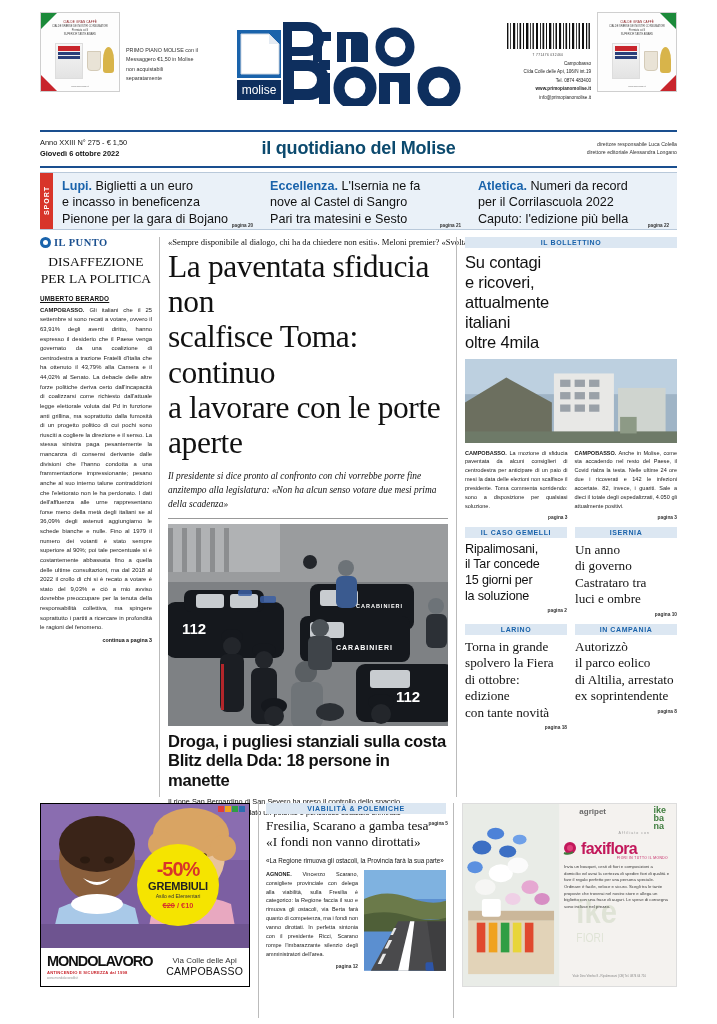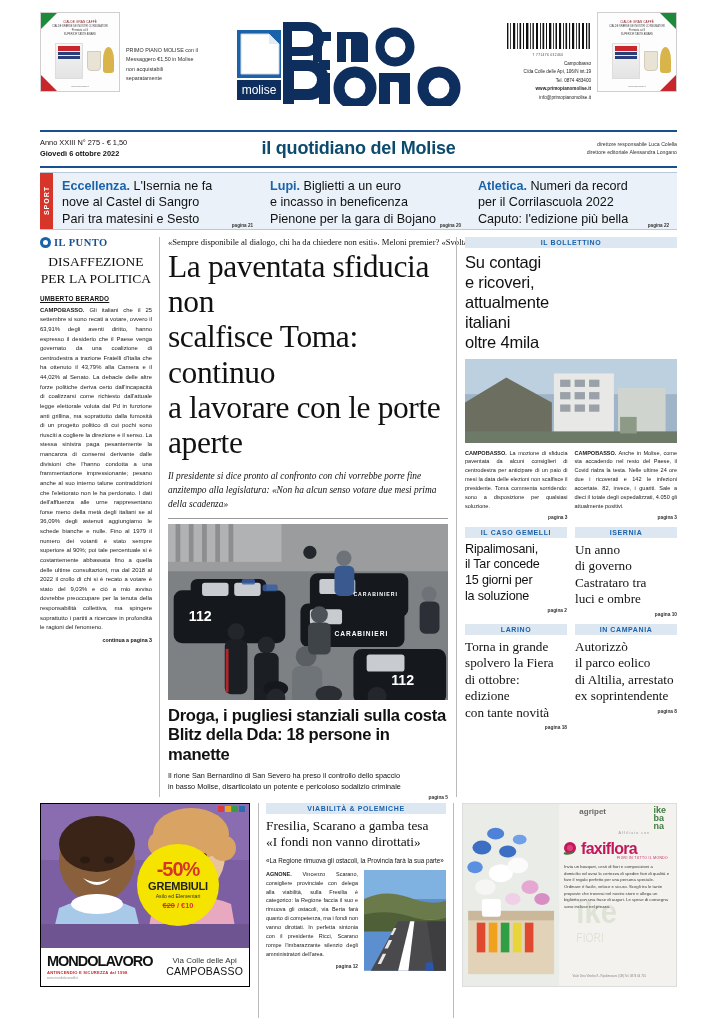--- a/index.html
+++ b/index.html
@@ -85,21 +85,21 @@
   .byline { font-size:6.4px; font-weight:bold; text-decoration:underline; letter-spacing:.2px; color:#111; margin-bottom:4px;}
   .ltext { font-size:5.9px; line-height:1.63; text-align:justify; color:#1a1a1a; }
   .ltext b { font-weight:bold; }
   .contd { font-size:5.3px; font-weight:bold; text-align:right; margin-top:4px; color:#111;}
 
   
   .overline { font-family:"Liberation Serif", serif; font-size:8.6px; text-align:center; color:#111; margin-bottom:2px; white-space:nowrap;}
   .mainhead { font-family:"Liberation Serif", serif; font-size:31.5px; line-height:1.12; color:#111; letter-spacing:-.4px; }
   .subhead { font-family:"Liberation Serif", serif; font-style:italic; font-size:9.4px; line-height:1.5; color:#111; margin-top:8px; }
   .hr-c { height:1px; background:#999; margin:7px 0 5px 0; }
-  .photo { position:relative; width:100%; height:176px; overflow:hidden; background:#6d6f72;}
+  .photo { position:relative; width:100%; height:202px; overflow:hidden; background:#6d6f72;}
   .photo svg { position:absolute; inset:0; width:100%; height:100%; }
   .drog-head { font-size:16.6px; font-weight:bold; line-height:1.18; color:#111; margin-top:6px; letter-spacing:-.3px;}
   .drog-sub { font-size:7.3px; line-height:1.52; color:#111; margin-top:5px;}
   .pgright { font-size:4.8px; font-weight:bold; text-align:right; color:#333; margin-top:3px;}
 
   
   .rhead-bold { font-size:16.5px; font-weight:normal; line-height:1.22; color:#111; letter-spacing:-.2px;}
   .rphoto { width:100%; height:84px; margin-top:6px; overflow:hidden; position:relative;}
   .rtext2 { display:flex; gap:7px; margin-top:6px; }
   .rtext2 > div { flex:1; font-size:5.55px; line-height:1.6; text-align:justify; color:#1a1a1a;}
@@ -294,30 +294,30 @@
       <div>direttore editoriale Alessandra Longano</div>
     </div>
   </div>
   <div class="rule-blue"></div>
 
   <div class="sportband">
     <div class="sport-tab">
       <span>SPORT</span>
     </div>
     <div class="sport-col">
+      <h3><b>Lupi.</b><span> Biglietti a un euro</span><br>
+      <span>e incasso in beneficenza</span><br>
+      <span>Pienone per la gara di Bojano</span></h3>
+      <div class="pg">pagina 20</div>
+    </div>
+    <div class="sport-col">
       <h3><b>Eccellenza.</b><span> L'Isernia ne fa</span><br>
       <span>nove al Castel di Sangro</span><br>
       <span>Pari tra matesini e Sesto</span></h3>
       <div class="pg">pagina 21</div>
-    </div>
-    <div class="sport-col">
-      <h3><b>Lupi.</b><span> Biglietti a un euro</span><br>
-      <span>e incasso in beneficenza</span><br>
-      <span>Pienone per la gara di Bojano</span></h3>
-      <div class="pg">pagina 20</div>
     </div>
     <div class="sport-col">
       <h3><b>Atletica.</b><span> Numeri da record</span><br>
       <span>per il Corrilascuola 2022</span><br>
       <span>Caputo: l'edizione più bella</span></h3>
       <div class="pg">pagina 22</div>
     </div>
   </div>
 
   <div class="body">

